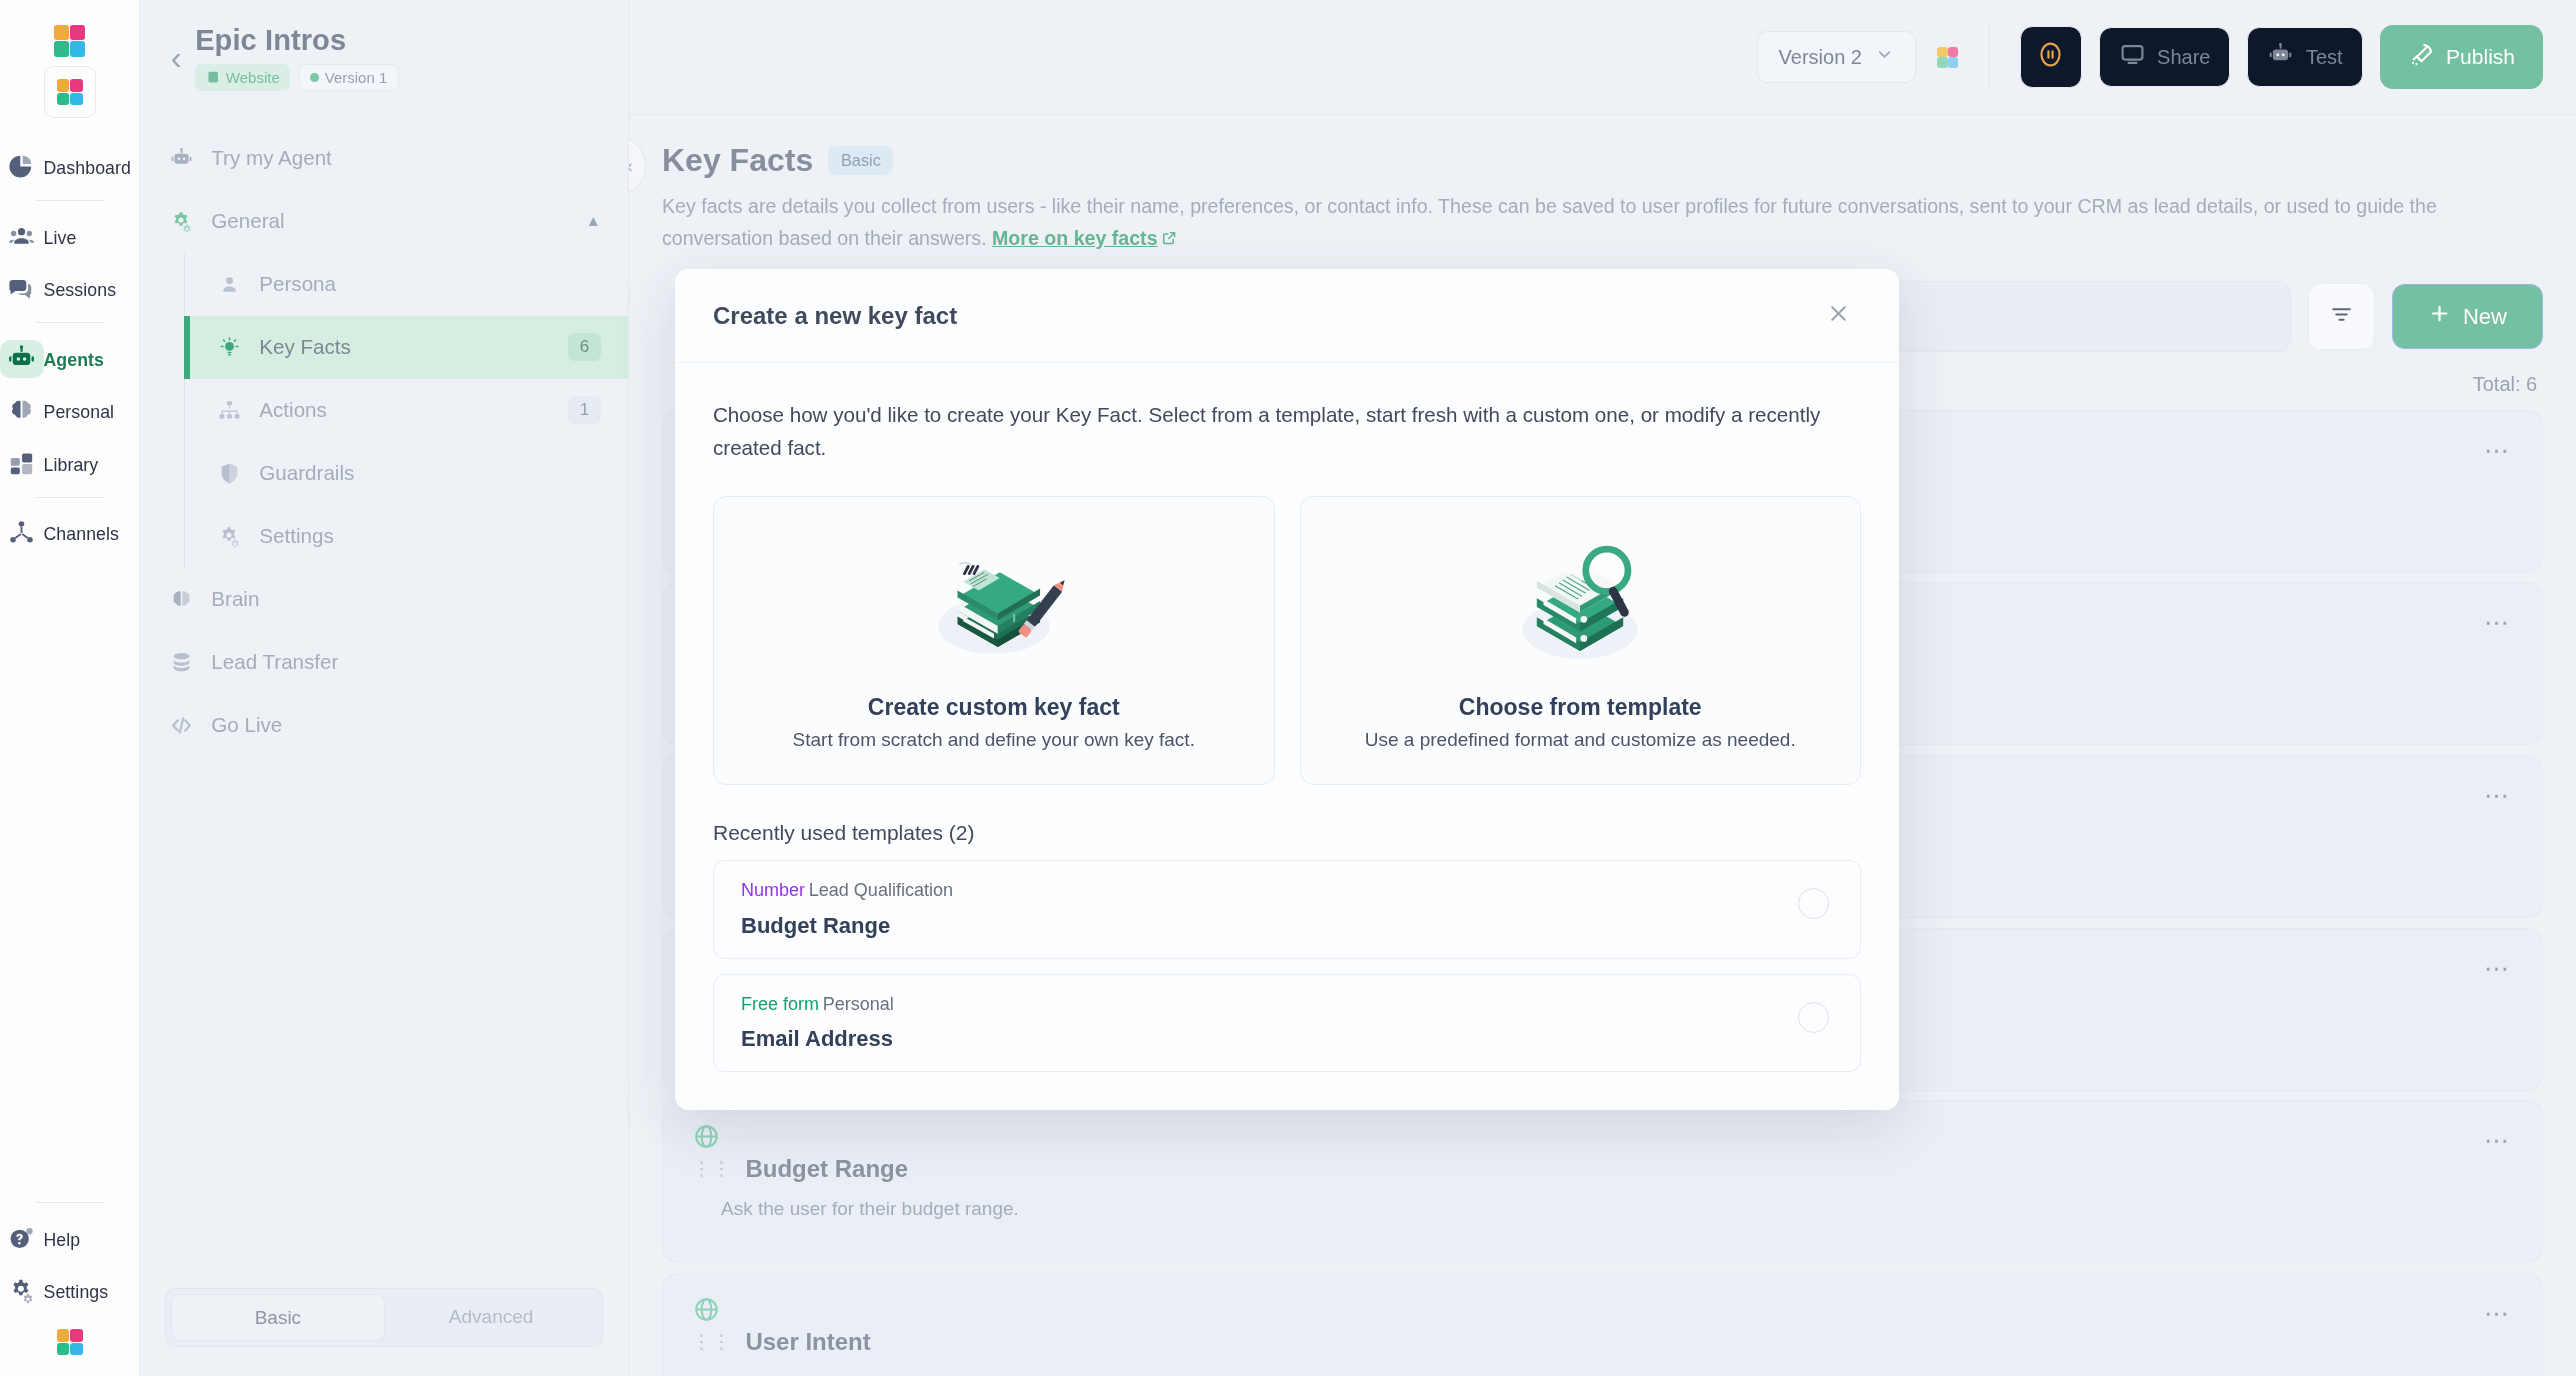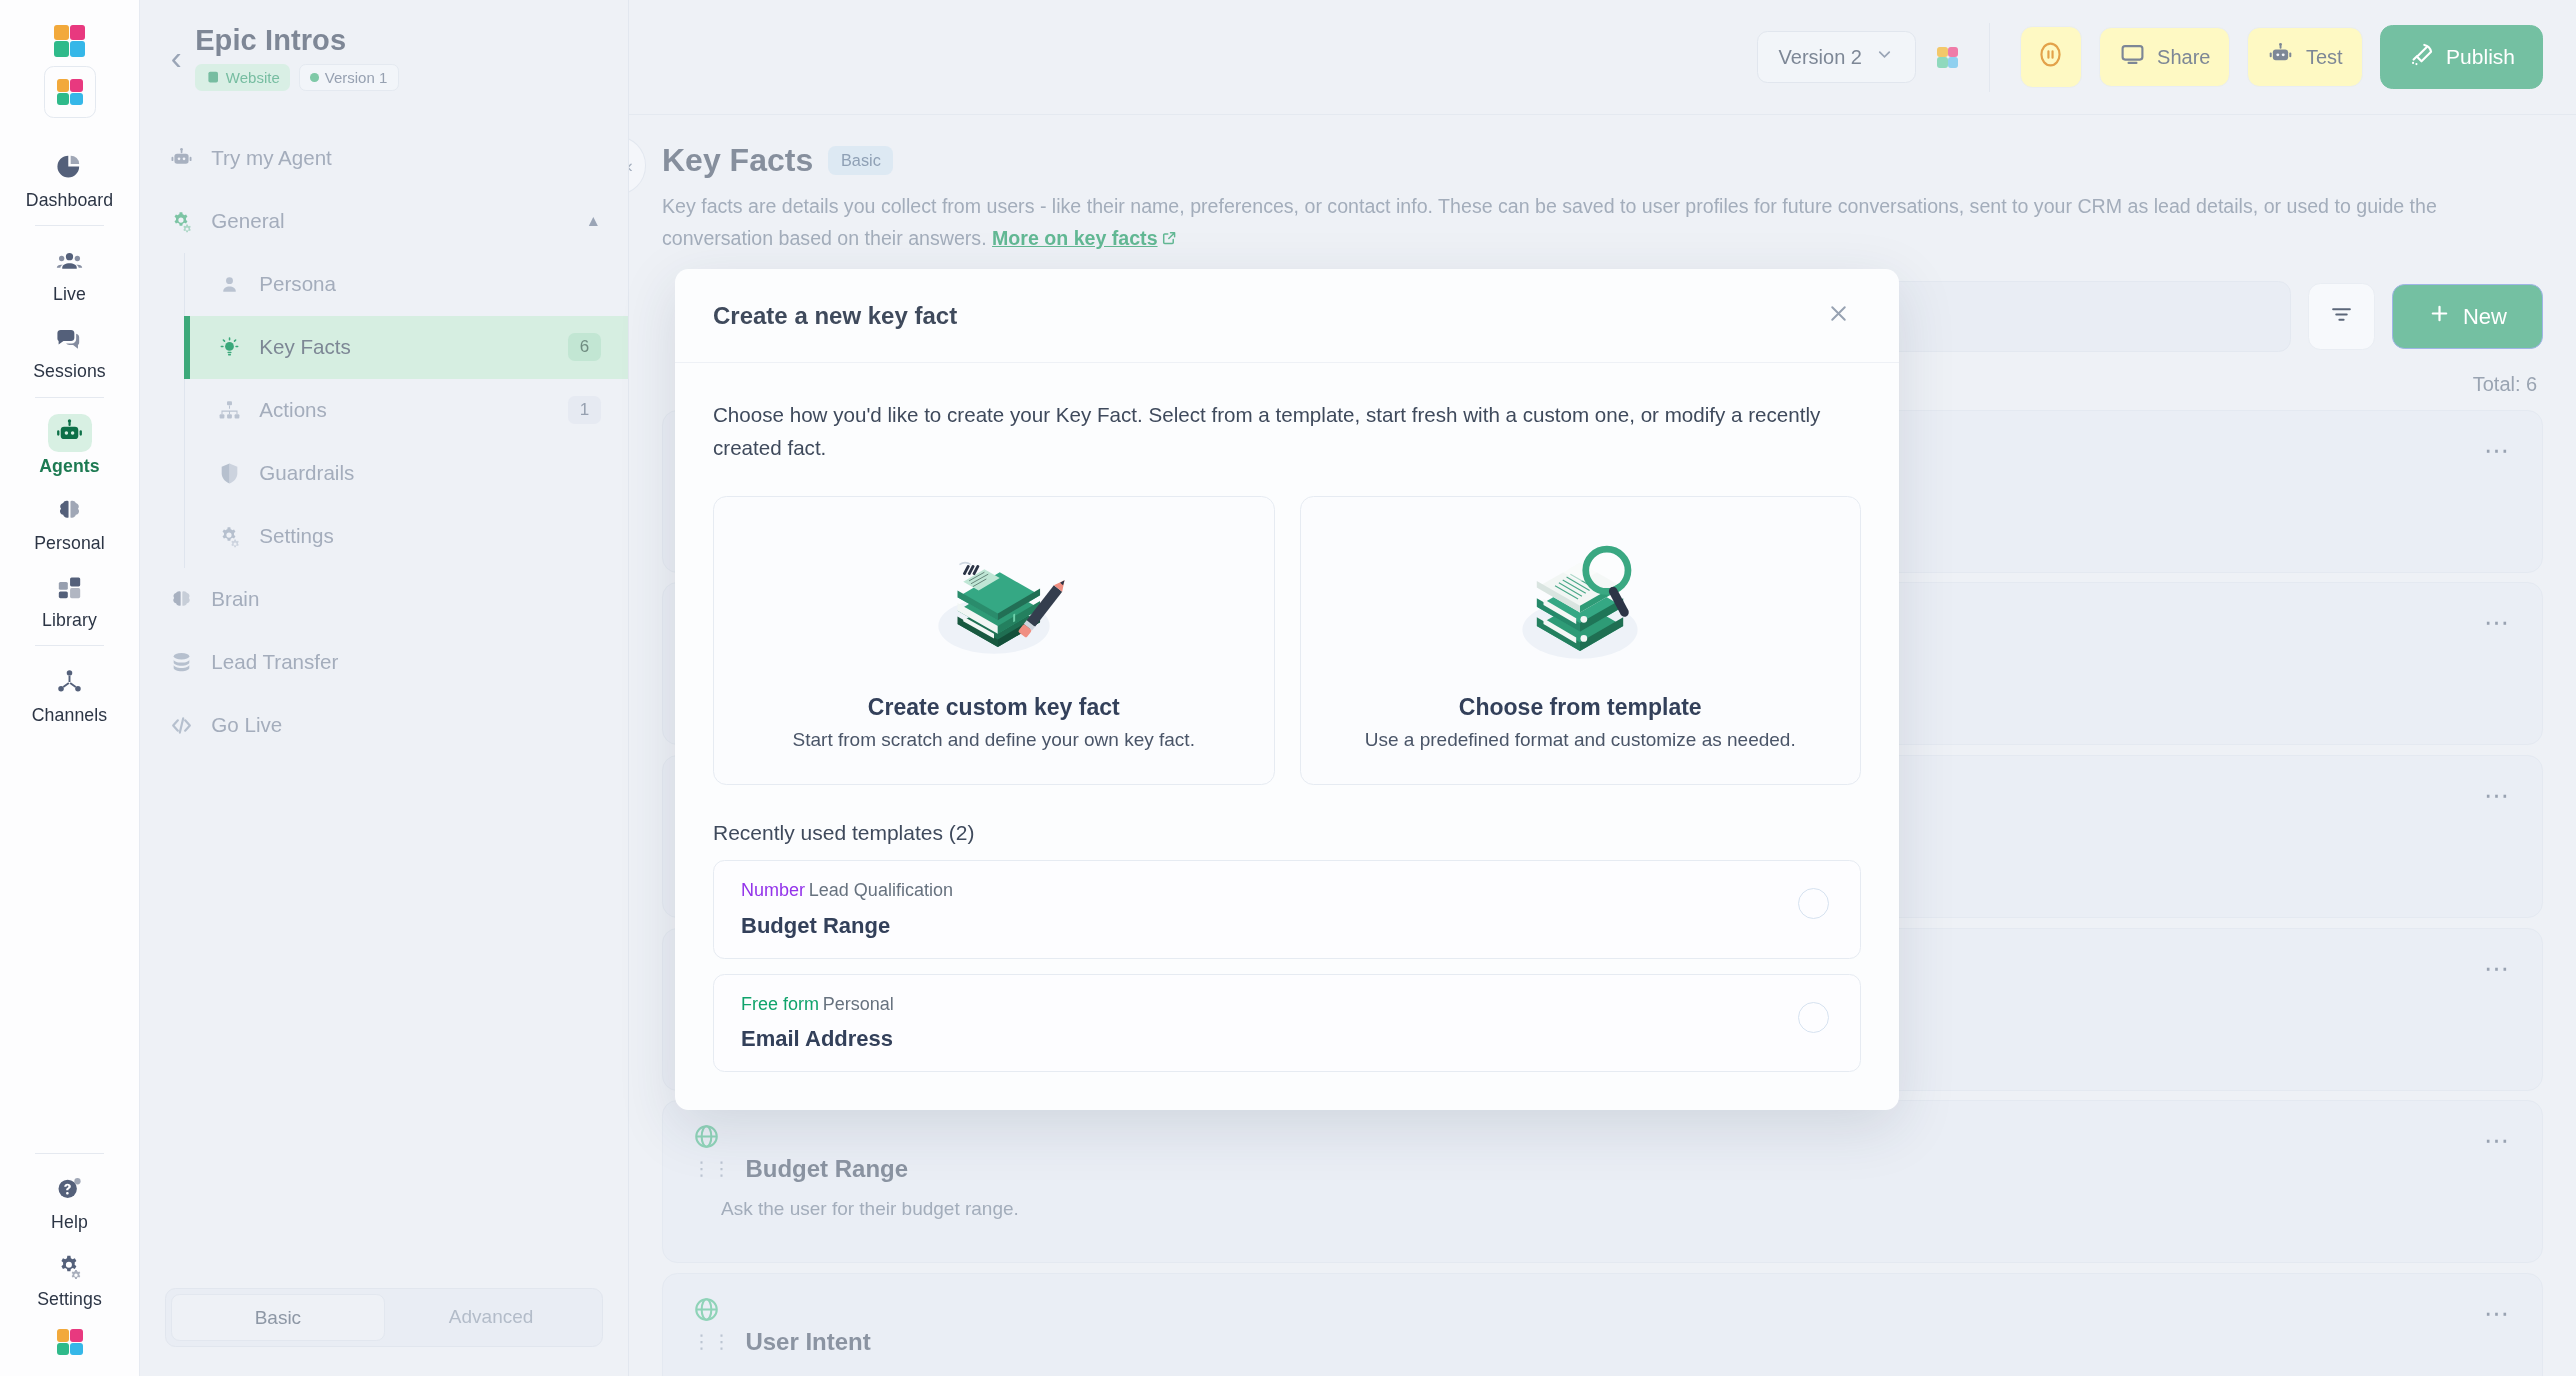--- a/index.html
+++ b/index.html
@@ -19,21 +19,21 @@
   }
   .rail-logo { margin-top: 25px; margin-bottom: 9.6px; }
   .rail-logo-box {
     width: 52px; height: 52px; border: 1px solid #e4e9f0; border-radius: 9.6px;
     display: flex; align-items: center; justify-content: center; margin-bottom: 21px;
   }
   .cubes { display: grid; grid-template-columns: repeat(2, 1fr); gap: 1px; }
   .cube { width: 12.5px; height: 12.5px; border-radius: 2.9px; }
   .cubes.big .cube { width: 15.3px; height: 15.3px; }
   .rail-item {
-    width: 140px; display: flex; flex-direction: column; align-items: center;
+    width: 140px; display: flex; flex-direction: row; align-items: center;
     padding: 8.6px 0 5.8px; cursor: pointer; text-decoration: none;
   }
   .rail-ico {
     width: 44px; height: 38px; display: flex; align-items: center; justify-content: center;
     border-radius: 10.5px;
   }
   .rail-item.active .rail-ico { background: #d8f0e3; }
   .rail-label { font-size: 17.7px; color: #2c3545; margin-top: 3.8px; letter-spacing: 0.1px; }
   .rail-item.active .rail-label { color: #1d7a52; font-weight: 700; }
   .rail-sep { width: 69px; height: 1px; background: #e5e9f0; margin: 8.6px 0 7.7px; }
@@ -98,21 +98,21 @@
   }
   .ver-select {
     display: flex; align-items: center; gap: 13.4px; font-size: 20px; color: #7d8796;
     border: 1px solid #e1e6ee; border-radius: 10.5px; padding: 13.4px 21px; background: #f2f5f9;
     cursor: pointer;
   }
   .brand-mini { margin-left: 3.8px; }
   .vdivider { width: 1px; height: 69px; background: #e2e7ef; margin: 0 13.4px; }
   .tb-btn {
     display: flex; align-items: center; gap: 11.5px; font-size: 20px; color: #7d8796;
-    border: 1px solid #e9edf3; border-radius: 12.5px; padding: 13.4px 19px; background: #fef9c3;
+    border: 1px solid #e9edf3; border-radius: 12.5px; padding: 13.4px 19px; background: #0f172a;
     cursor: pointer;
   }
   .tb-btn.icon-only { padding: 13.4px 15.3px; }
   .tb-btn.publish {
     background: #74c0a2; color: #ffffff; border-color: #74c0a2; padding: 15.3px 27px; font-size: 21px;
   }
 
   .content { padding: 27px 33px 0 33px; position: relative; }
   .kf-title-row { display: flex; align-items: center; gap: 15.3px; }
   .collapse-handle {

